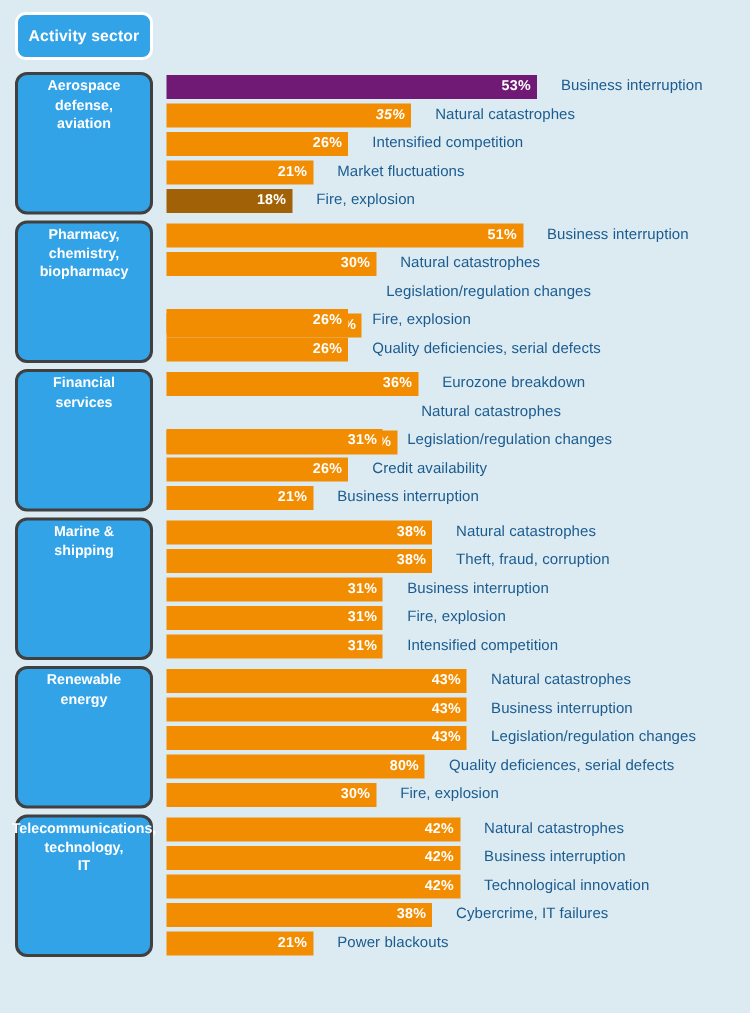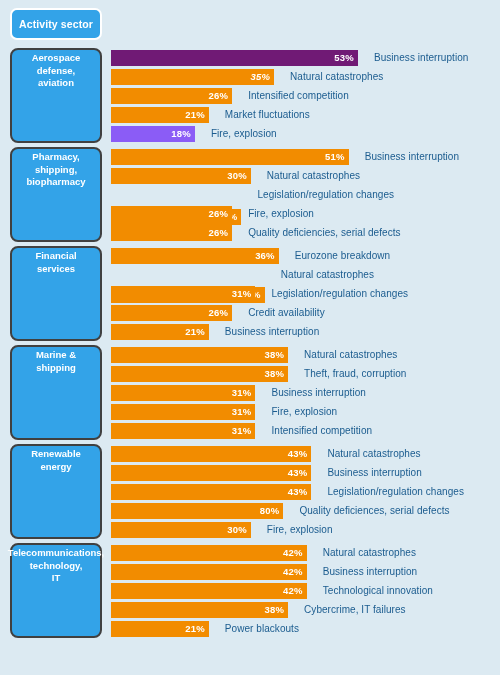--- a/index.html
+++ b/index.html
@@ -149,33 +149,33 @@
               </div>
               <span class="bar-label">Intensified competition</span>
             </div>
             <div class="bar-row">
               <div class="bar" style="background: rgb(242, 140, 0); width: 97.86px;">
                 <span class="bar-value">21%</span>
               </div>
               <span class="bar-label">Market fluctuations</span>
             </div>
             <div class="bar-row">
-              <div class="bar" style="background: #8b5cf6; width: 83.88px;">
+              <div class="bar" style="background: #a16207; width: 83.88px;">
                 <span class="bar-value">18%</span>
               </div>
               <span class="bar-label">Fire, explosion</span>
             </div>
           </div>
         </div>
       </div>
       <div class="group">
         <div class="group-inner">
           <div class="group-label">
             <div style="white-space: pre-line;">Pharmacy,
-shipping,
+chemistry,
 biopharmacy</div>
           </div>
           <div class="bars">
             <div class="bar-row">
               <div class="bar" style="background: rgb(242, 140, 0); width: 237.66px;">
                 <span class="bar-value">51%</span>
               </div>
               <span class="bar-label">Business interruption</span>
             </div>
             <div class="bar-row">

